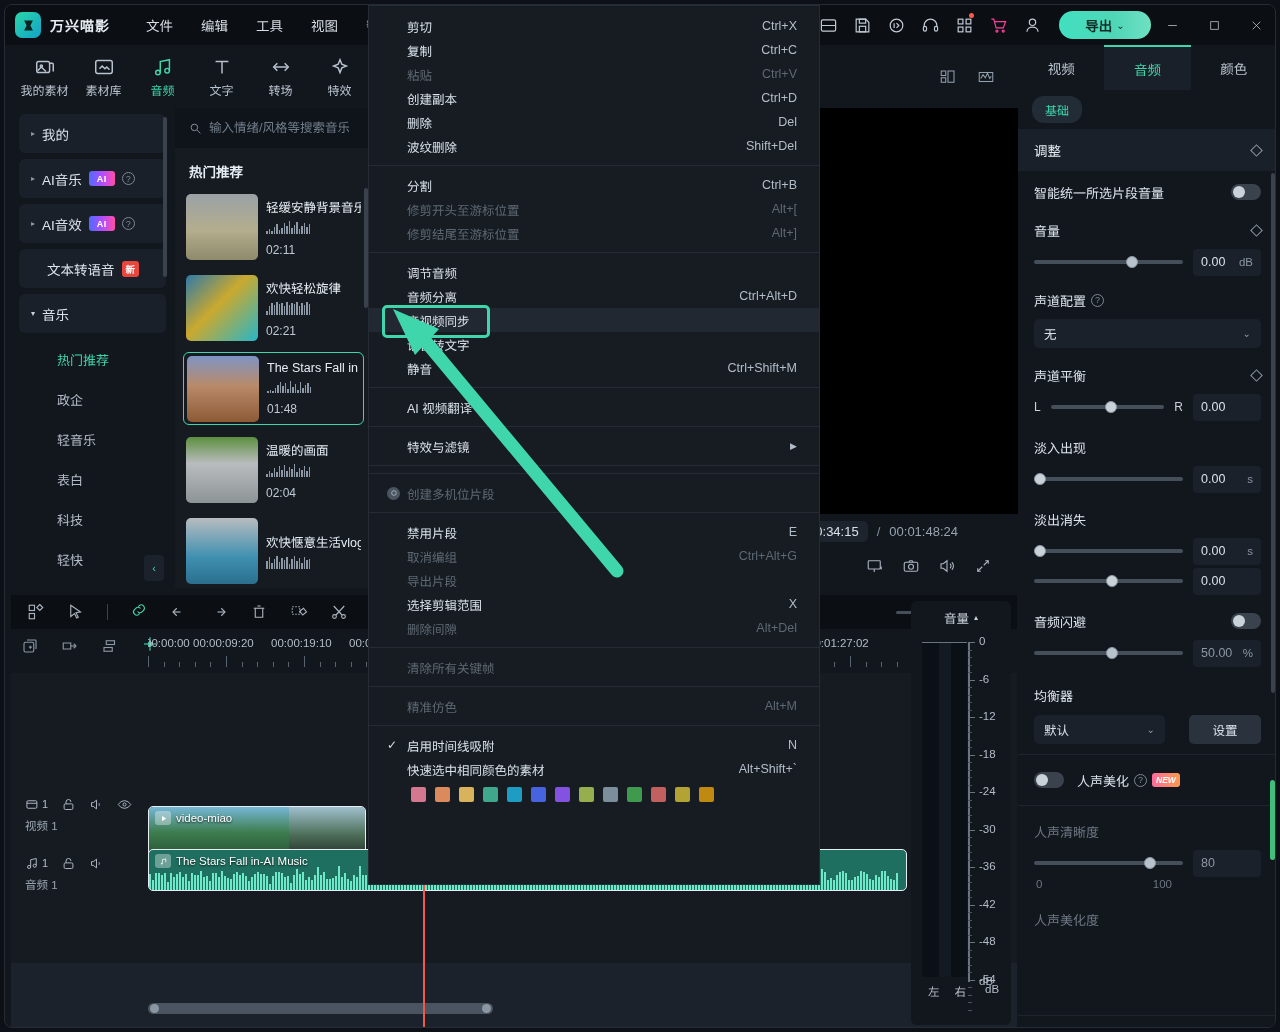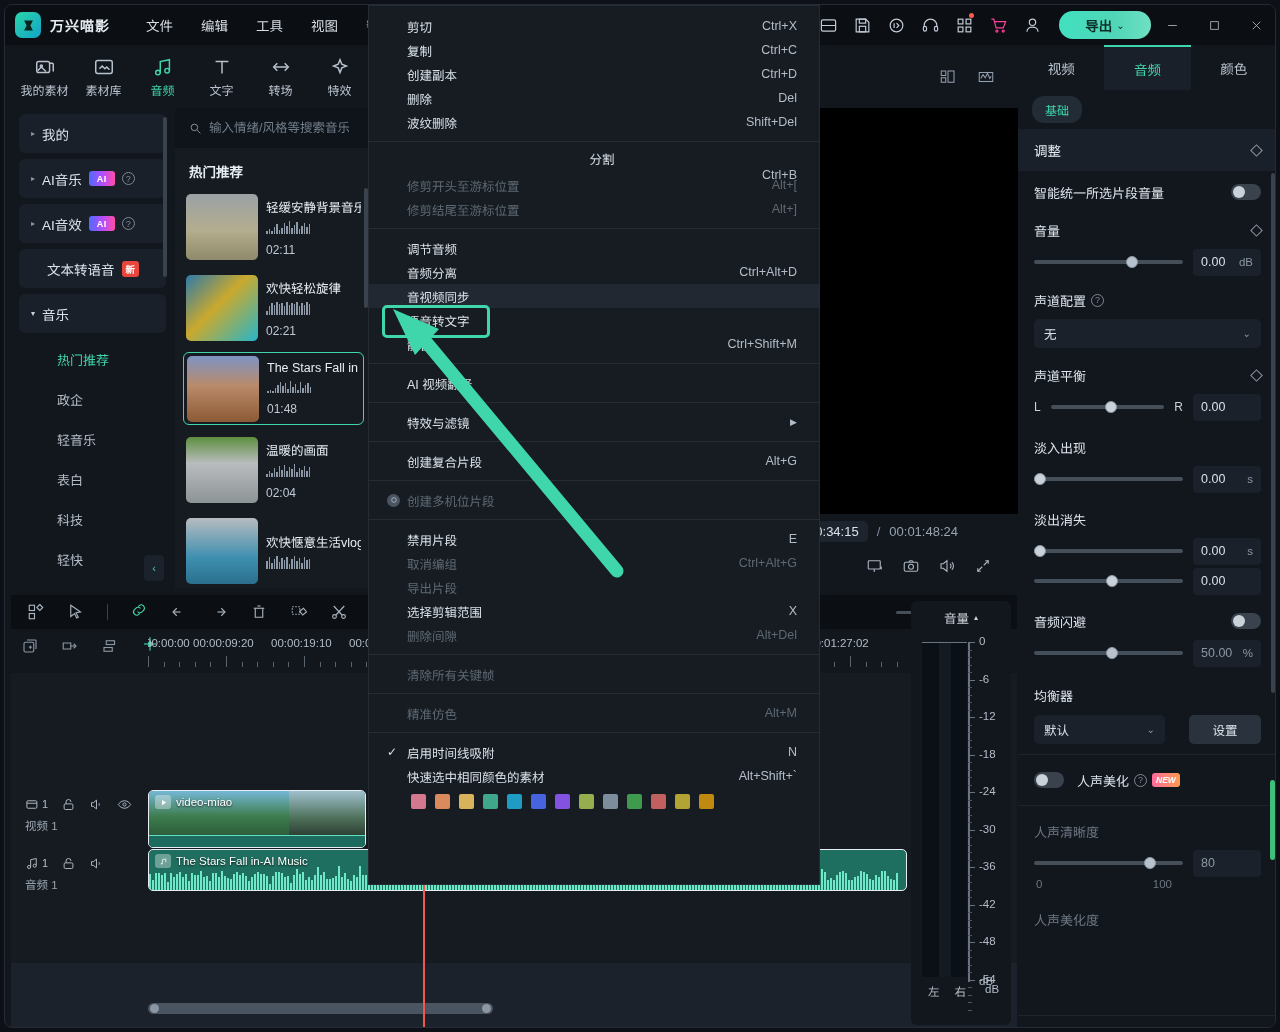--- a/index.html
+++ b/index.html
@@ -974,21 +974,21 @@
               <path d="M8 11V8a4 4 0 0 1 8 0"></path>
             </svg>
         <svg viewBox="0 0 24 24">
               <path d="M4 9h3l5-4v14l-5-4H4z"></path>
               <path d="M16 10a4 4 0 0 1 0 4"></path>
             </svg>
       </div>
       <div class="th-label">音频 1</div>
     </div>
 
-    <div class="clip video" style="left:137px;top:117px;width:218px;height:58px;background:#1d6b5e">
+    <div class="clip video" style="left:137px;top:133px;width:218px;height:58px;background:#1d6b5e">
       <div style="position:absolute;left:0;top:0;width:140px;height:46px;background:linear-gradient(180deg,#76b7d6 0%,#3d7d4e 55%,#2b5a38 100%)"></div>
       <div style="position:absolute;left:140px;top:0;width:78px;height:46px;background:linear-gradient(180deg,#9fc0cd 0%,#4d6f59 60%,#2a3a30 100%)"></div>
       <div style="position:absolute;left:0;bottom:0;width:100%;height:12px;background:#1d6b5e"></div>
       <div style="position:absolute;left:0;bottom:11px;width:100%;height:1.5px;background:#5fe0c0"></div>
       <div class="clip-label">
         <span class="clip-ico">
               <svg viewBox="0 0 24 24">
                 <path d="M8 5l11 7-11 7z"></path>
               </svg>
             </span>
@@ -1351,34 +1351,38 @@
 
   <div class="ctxmenu" id="ctxmenu">
         <div class="mi" style="position: relative;">
           <span>剪切</span>
           <span class="sc">Ctrl+X</span>
         </div>
         <div class="mi" style="position: relative;">
           <span>复制</span>
           <span class="sc">Ctrl+C</span>
         </div>
+        <div class="mi dis" style="position: relative;">
+          <span>粘贴</span>
+          <span class="sc">Ctrl+V</span>
+        </div>
         <div class="mi" style="position: relative;">
           <span>创建副本</span>
           <span class="sc">Ctrl+D</span>
         </div>
         <div class="mi" style="position: relative;">
           <span>删除</span>
           <span class="sc">Del</span>
         </div>
         <div class="mi" style="position: relative;">
           <span>波纹删除</span>
           <span class="sc">Shift+Del</span>
         </div>
         <div class="msep"></div>
-        <div class="mi" style="position: relative; flex-direction: column;">
+        <div class="mi" style="position: relative;">
           <span>分割</span>
           <span class="sc">Ctrl+B</span>
         </div>
         <div class="mi dis" style="position: relative;">
           <span>修剪开头至游标位置</span>
           <span class="sc">Alt+[</span>
         </div>
         <div class="mi dis" style="position: relative;">
           <span>修剪结尾至游标位置</span>
           <span class="sc">Alt+]</span>
@@ -1404,24 +1408,20 @@
         <div class="msep"></div>
         <div class="mi" style="position: relative;">
           <span>AI 视频翻译</span>
         </div>
         <div class="msep"></div>
         <div class="mi" style="position: relative;">
           <span>特效与滤镜</span>
           <span class="arrow">▶</span>
         </div>
         <div class="msep"></div>
-        <div class="mi" style="position: relative;">
-          <span>创建复合片段</span>
-          <span class="sc">Alt+G</span>
-        </div>
         <div class="msep"></div>
         <div class="mi dis" style="position: relative;">
           <span class="lico">
             <svg viewBox="0 0 24 24" style="width:8px;height:8px;stroke:#c9d1d9;fill:none;stroke-width:2">
               <circle cx="12" cy="12" r="7"></circle>
             </svg>
           </span>
           <span>创建多机位片段</span>
         </div>
         <div class="msep"></div>

